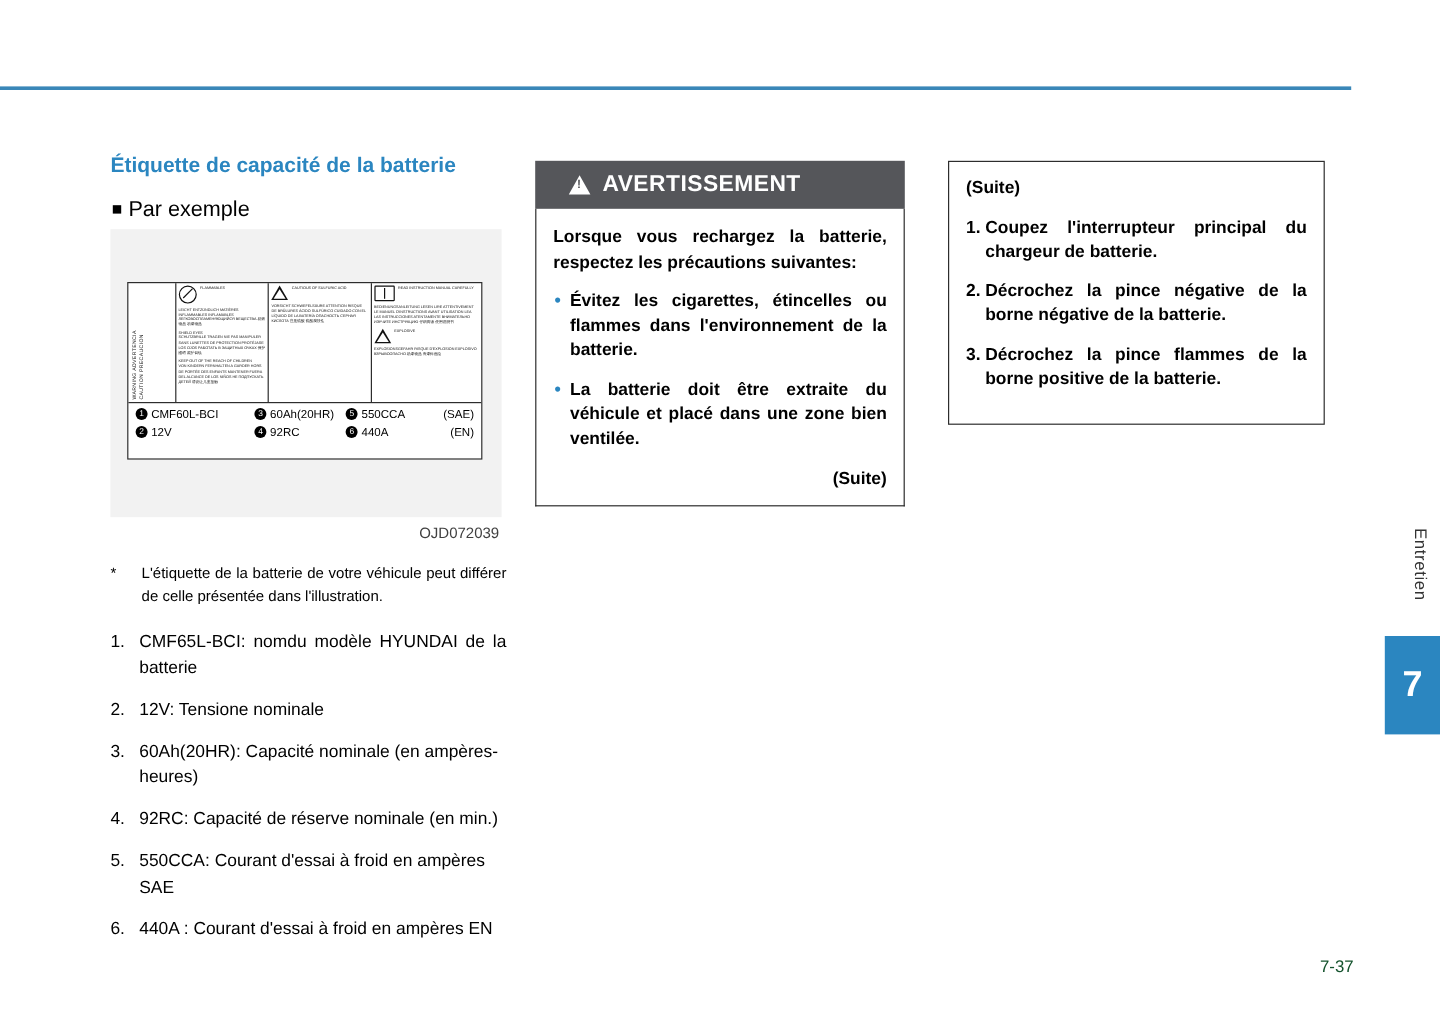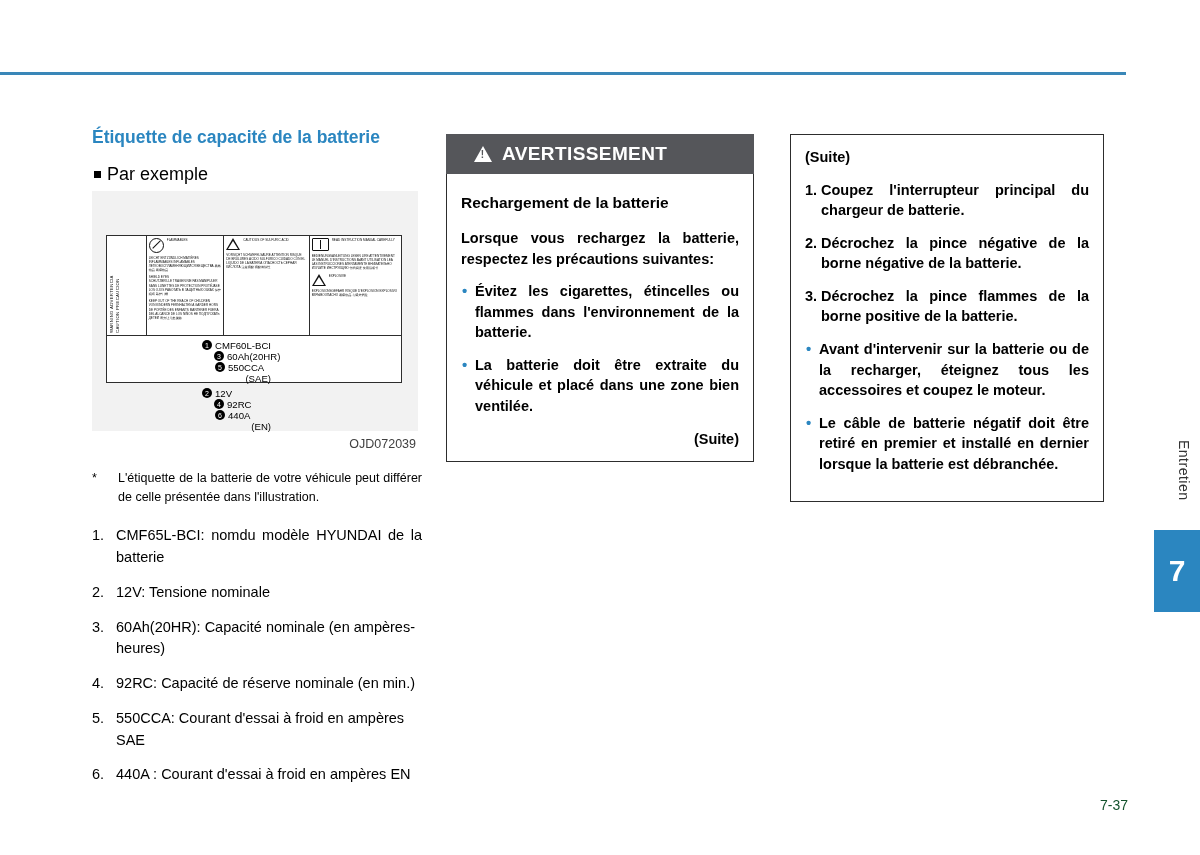--- a/index.html
+++ b/index.html
@@ -180,21 +180,20 @@
     height: 46px;
     padding: 4px 6px 0 6px;
     font-size: 9.6px;
     box-sizing: border-box;
   }
   .lb-row {
     display: flex;
     align-items: center;
     margin-bottom: 4px;
     white-space: nowrap;
-    flex-direction: column;
   }
   .bullet-num {
     display: inline-flex;
     align-items: center;
     justify-content: center;
     width: 10px;
     height: 10px;
     border-radius: 50%;
     background: #000;
     color: #fff;
@@ -550,21 +549,20 @@
       </div>
     </div>
   </div>
 
   <div class="col-mid">
     <div class="warn-head">
       <span class="warn-tri"></span>
       <span>AVERTISSEMENT</span>
     </div>
     <div class="warn-body">
-      <h4>Rechargement de la batterie</h4>
       <p class="lead">Lorsque vous rechargez la batterie, respectez les précautions suivantes:</p>
       <ul class="bul">
         <li>Évitez les cigarettes, étincelles ou flammes dans l'environnement de la batterie.</li>
         <li>La batterie doit être extraite du véhicule et placé dans une zone bien ventilée.</li>
       </ul>
       <div class="suite-end">(Suite)</div>
     </div>
   </div>
 
   <div class="col-right">
@@ -577,24 +575,20 @@
         </li>
         <li>
           <span class="idx">2.</span>
           <span class="txt">Décrochez la pince négative de la borne négative de la batterie.</span>
         </li>
         <li>
           <span class="idx">3.</span>
           <span class="txt">Décrochez la pince flammes de la borne positive de la batterie.</span>
         </li>
       </ol>
-      <ul class="bul">
-        <li>Avant d'intervenir sur la batterie ou de la recharger, éteignez tous les accessoires et coupez le moteur.</li>
-        <li>Le câble de batterie négatif doit être retiré en premier et installé en dernier lorsque la batterie est débranchée.</li>
-      </ul>
     </div>
   </div>
 
   <div class="tab-label">Entretien</div>
   <div class="tab-box">7</div>
 
   <div class="page-num">7-37</div>
 
 </div>
 

